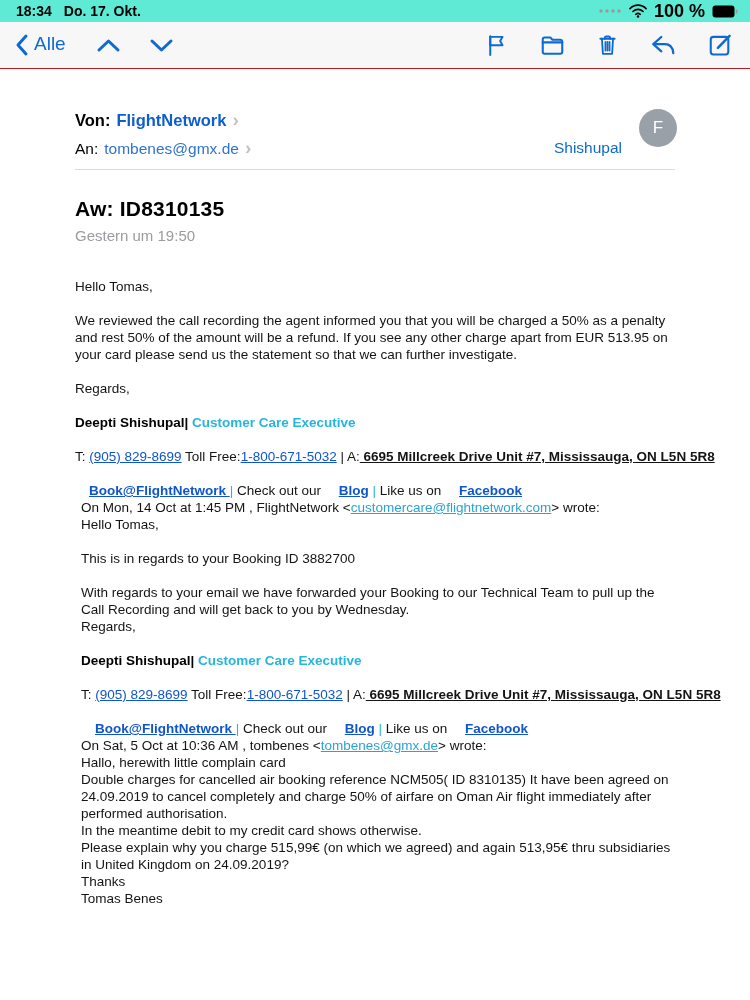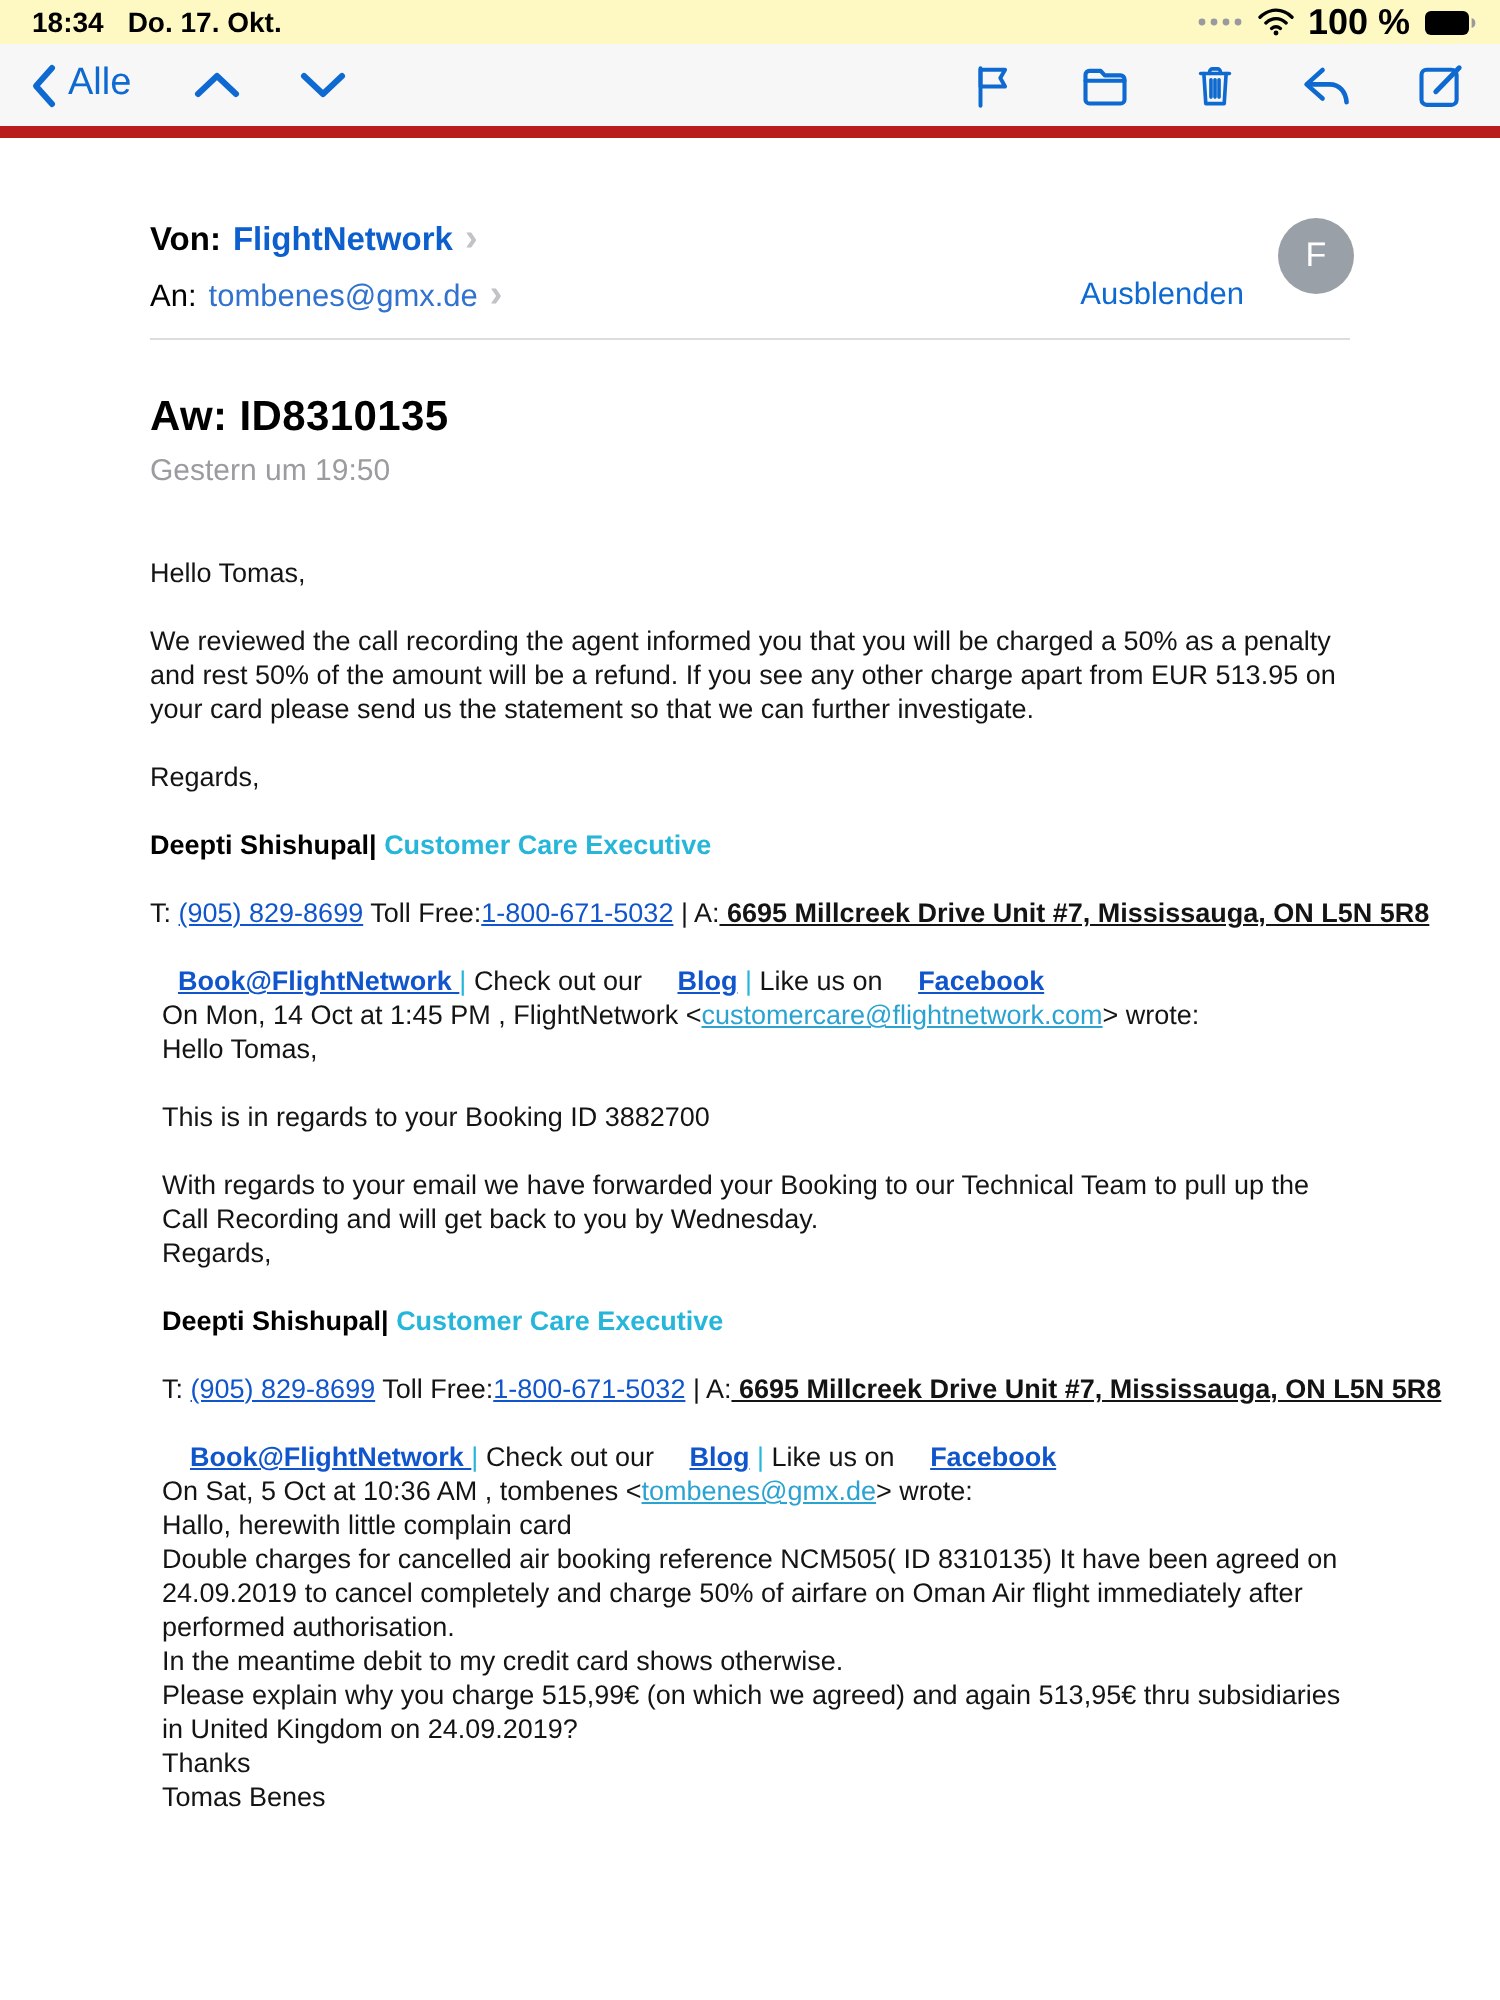--- a/index.html
+++ b/index.html
@@ -1,27 +1,27 @@
 <!DOCTYPE html>
 <html><head>
 <meta charset="utf-8">
 <style>
   * { box-sizing: border-box; margin: 0; padding: 0; }
   html,body { width: 750px; }
   body { font-family: "Liberation Sans", sans-serif; background:#fff; }
   .screen { width:750px; height:1000px; background:#fff; overflow:hidden; position:relative; }
 
   
-  .statusbar { height:22px; background:#fef9c3; display:flex; justify-content:space-between; align-items:center; padding:0 12px 0 16px; }
+  .statusbar { height:22px; background:#5eead4; display:flex; justify-content:space-between; align-items:center; padding:0 12px 0 16px; }
   .sb-left { display:flex; gap:12px; font-size:14px; font-weight:bold; color:#000; }
   .sb-right { display:flex; align-items:center; gap:7px; font-size:18px; font-weight:bold; color:#000; }
   .sb-right svg { display:block; }
 
   
-  .toolbar { height:47px; background:#f7f7f7; border-bottom:6px solid #b91c1c; display:flex; align-items:center; justify-content:space-between; padding:0 16px 0 14px; }
+  .toolbar { height:47px; background:#f7f7f7; border-bottom:1px solid #b91c1c; display:flex; align-items:center; justify-content:space-between; padding:0 16px 0 14px; }
   .tb-left { display:flex; align-items:center; }
   .icon-btn { background:none; border:none; padding:0; cursor:pointer; display:flex; align-items:center; }
   .back-button { color:#0e6ad0; font-size:19px; gap:5px; }
   .back-label { position:relative; top:-1px; }
   .nav-chevrons { display:flex; gap:28px; margin-left:30px; }
   .tb-right { display:flex; align-items:center; gap:30px; }
   .tb-right svg, .nav-chevrons svg, .back-button svg { display:block; }
 
   
   .mail-header { position:relative; height:101px; background:#fff; }
@@ -171,21 +171,21 @@
     <div class="from-row">
       <span class="from-label">Von:</span>
       <span class="from-value">FlightNetwork</span>
       <span class="chev-right">›</span>
     </div>
     <div class="to-row">
       <span>An:</span>
       <span class="to-value">tombenes@gmx.de</span>
       <span class="chev-right">›</span>
     </div>
-    <button class="hide-button">Ausblenden</button>
+    <button class="hide-button">Shishupal</button>
     <div class="avatar">
       <span>F</span>
     </div>
     <div class="header-sep"></div>
   </div>
 
   <div class="subject-block">
     <div class="subject-title">Aw: ID8310135</div>
     <div class="subject-date">Gestern um 19:50</div>
   </div>

